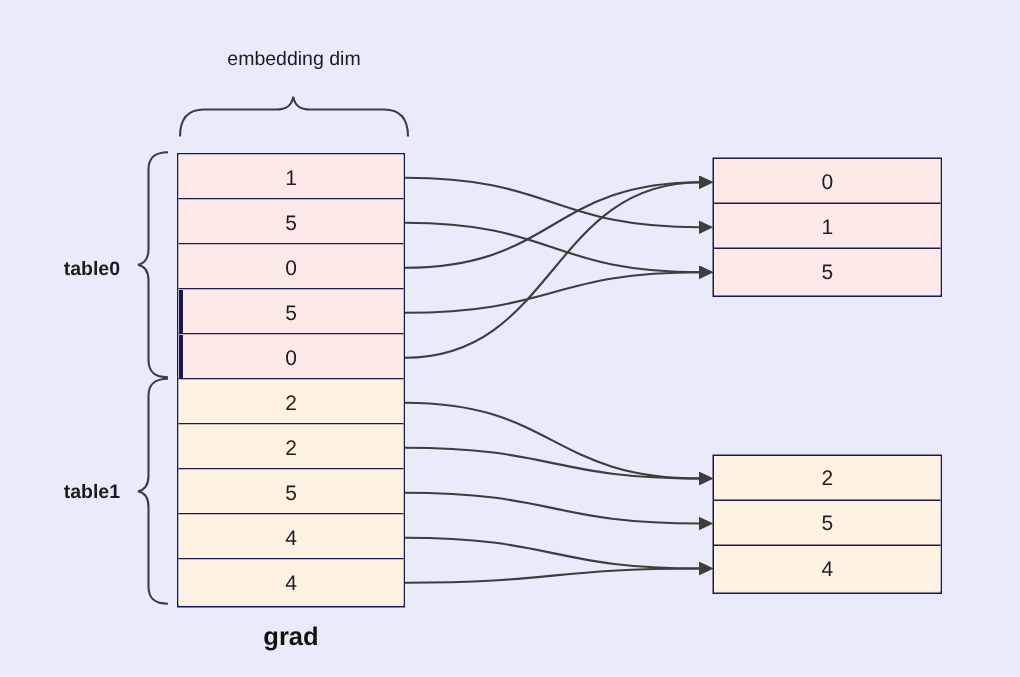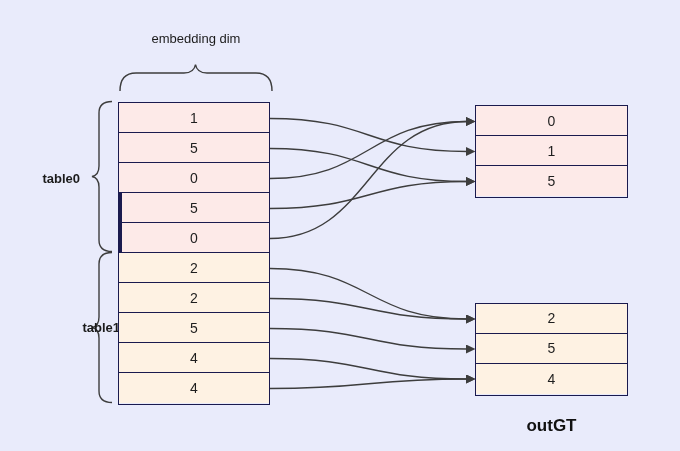--- a/index.html
+++ b/index.html
@@ -59,21 +59,21 @@
         <path d="M 270 328.5 C 370 328.5, 367 349, 467 349" class="conn" marker-end="url(#ah)"></path>
         <path d="M 270 358.5 C 370 358.5, 367 379, 467 379" class="conn" marker-end="url(#ah)"></path>
         <path d="M 270 388.5 C 370 388.5, 367 379, 467 379" class="conn" marker-end="url(#ah)"></path>
       </g>
   </svg>
 
   <div class="lbl small" style="left:120px; top:31px; width:152px; text-align:center;">embedding dim</div>
 
   <div class="lbl small right" style="left:0px; top:171px; width:80px;">table0</div>
 
-  <div class="lbl small right" style="left:0px; top:320px; width:80px;margin-left:40px;">table1</div>
+  <div class="lbl small right" style="left:0px; top:320px; width:80px;">table1</div>
 
   <div class="tbl" style="left:118px; top:102px; width:152px; height:303px;">
     <div class="row t0">
         <span>1</span>
       </div>
     <div class="row t0">
         <span>5</span>
       </div>
     <div class="row t0">
         <span>0</span>
@@ -118,16 +118,16 @@
         <span>2</span>
       </div>
     <div class="row t1">
         <span>5</span>
       </div>
     <div class="row t1">
         <span>4</span>
       </div>
   </div>
 
+  <div class="lbl caption center" style="left:118px; top:415px; width:152px;">grad</div>
 
-  <div class="lbl caption center" style="left:475px; top:416px; width:153px;">outGT</div>
 
 </div>
 
 </body></html>

